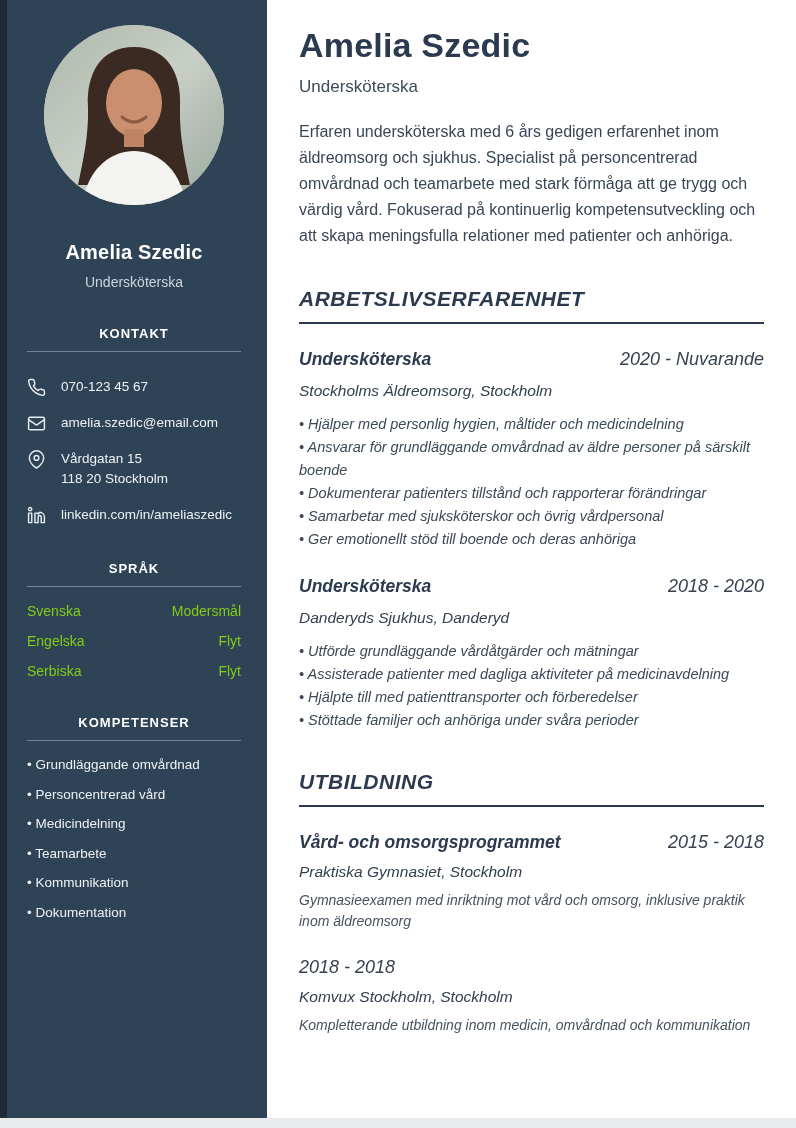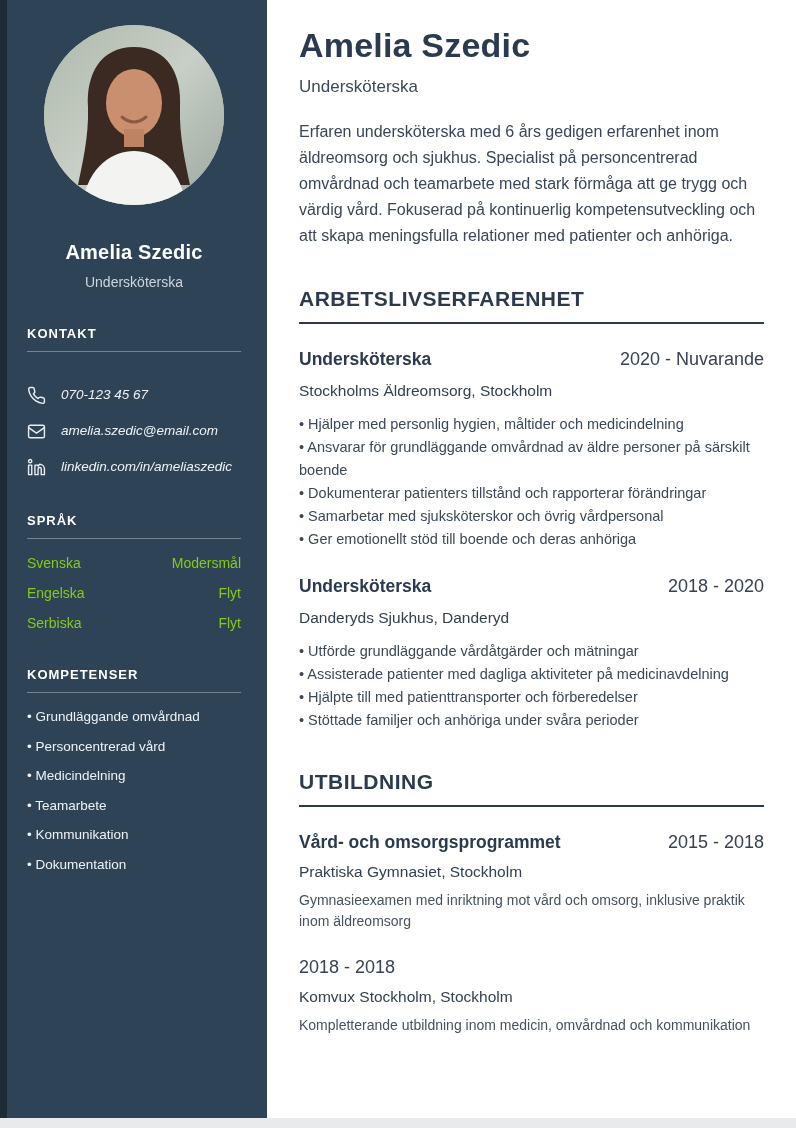--- a/index.html
+++ b/index.html
@@ -42,22 +42,23 @@
     margin-top: 10px;
     text-align: center;
     font-size: 14px; color: #ccd6de;
   }
   .side-section { margin-top: 36px; }
   .side-heading {
     font-size: 13px; font-weight: bold; color: #ffffff;
     letter-spacing: 1px;
     padding-bottom: 10px;
     border-bottom: 1px solid rgba(255,255,255,0.35);
-  }
-  .contact-list { margin-top: 33px; font-style: italic; }
+    text-align: center;
+  }
+  .contact-list { margin-top: 25px; }
   .contact-row { display: flex; align-items: flex-start; margin-bottom: 16px; }
   .contact-icon { width: 19px; height: 19px; margin-right: 15px; flex-shrink: 0; margin-top: 1px; }
   .contact-text { font-size: 13.5px; line-height: 20px; color: #eef2f6; }
   .lang-list { margin-top: 16px; }
   .lang-row {
     display: flex; justify-content: space-between;
     font-size: 14px; color: #84cc16;
     margin-bottom: 14px;
   }
   .skill-list { margin-top: 16px; }
@@ -75,21 +76,21 @@
     letter-spacing: 0.2px;
   }
   .main-title {
     margin-top: 12px;
     font-size: 17px; color: #3d4a5a;
   }
   .summary {
     margin-top: 22px;
     font-size: 16px; line-height: 26px; color: #3a4657;
   }
-  .section { margin-top: 38px; }
+  .section { margin-top: 38px; font-style: italic; }
   .section-heading {
     font-size: 21px; font-weight: bold; color: #2c3a4f;
     letter-spacing: 0.5px;
     padding-bottom: 11px;
     border-bottom: 2px solid #2c3a4f;
   }
   .entry { margin-top: 25px; }
   .entry-head { display: flex; justify-content: space-between; align-items: baseline; }
   .entry-title { font-size: 17.5px; font-weight: bold; color: #2c3a4f; }
   .entry-period { font-size: 18px; color: #374151; white-space: nowrap; }
@@ -150,20 +151,30 @@
           </div>
           <div class="contact-row">
             <svg class="contact-icon" viewBox="0 0 24 24" fill="none" stroke="#e8eef3" stroke-width="1.8" stroke-linecap="round" stroke-linejoin="round">
               <rect x="2" y="4" width="20" height="16" rx="2"></rect>
               <path d="m22 7-10 7L2 7"></path>
             </svg>
             <div class="contact-text">amelia.szedic@email.com</div>
           </div>
           <div class="contact-row">
             <svg class="contact-icon" viewBox="0 0 24 24" fill="none" stroke="#e8eef3" stroke-width="1.8" stroke-linecap="round" stroke-linejoin="round">
+              <path d="M21 10c0 7-9 13-9 13s-9-6-9-13a9 9 0 0 1 18 0z"></path>
+              <circle cx="12" cy="10" r="3"></circle>
+            </svg>
+            <div class="contact-text">
+              <div>Vårdgatan 15</div>
+              <div>118 20 Stockholm</div>
+            </div>
+          </div>
+          <div class="contact-row">
+            <svg class="contact-icon" viewBox="0 0 24 24" fill="none" stroke="#e8eef3" stroke-width="1.8" stroke-linecap="round" stroke-linejoin="round">
               <path d="M16 8a6 6 0 0 1 6 6v7h-4v-7a2 2 0 0 0-2-2 2 2 0 0 0-2 2v7h-4V9h4v1.34A6 6 0 0 1 16 8z"></path>
               <rect x="2" y="9" width="4" height="12"></rect>
               <circle cx="4" cy="4" r="2"></circle>
             </svg>
             <div class="contact-text">linkedin.com/in/ameliaszedic</div>
           </div>
         </div>
       </div>
 
       <div class="side-section">

